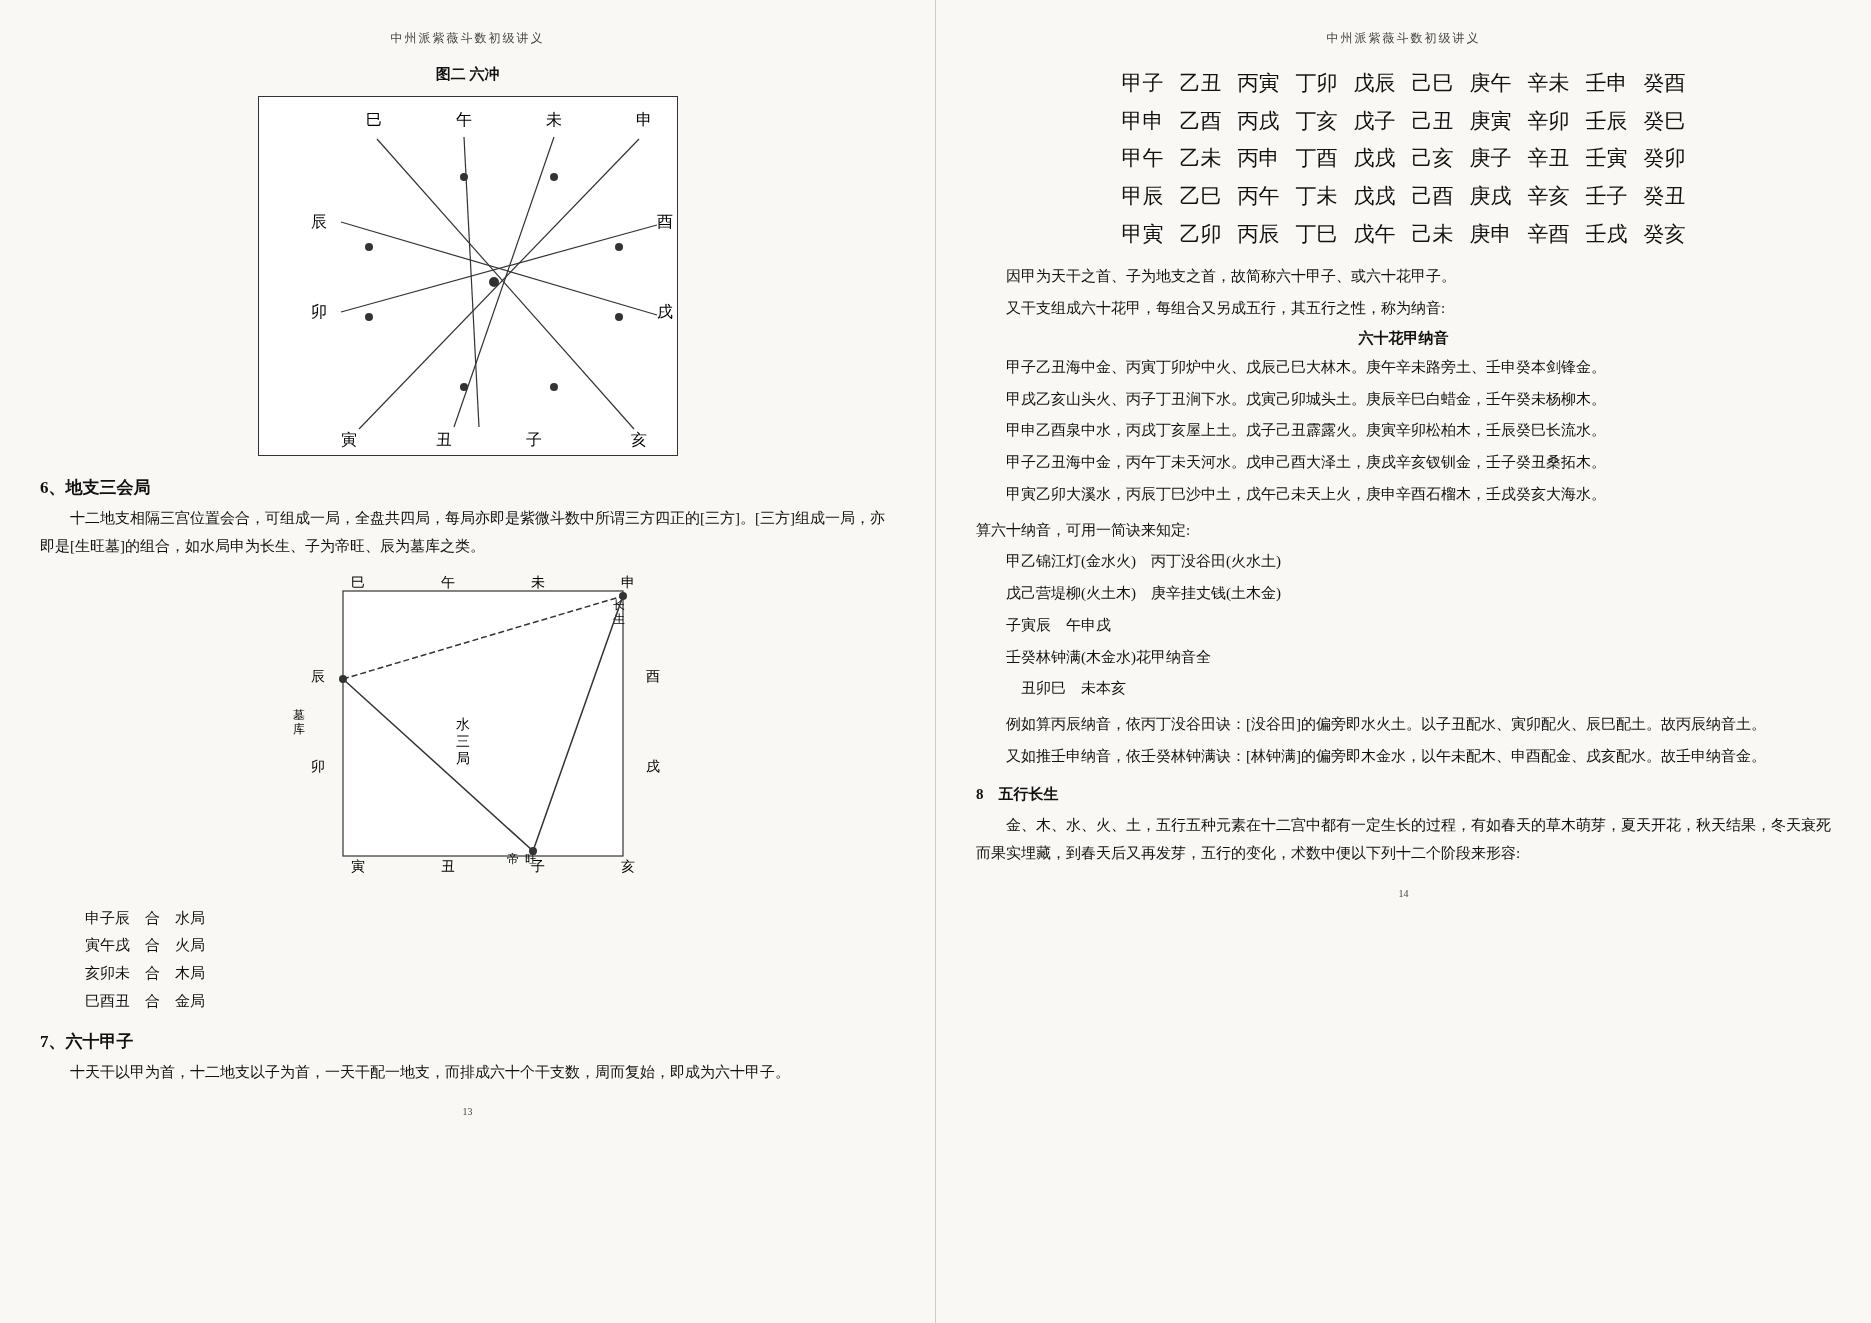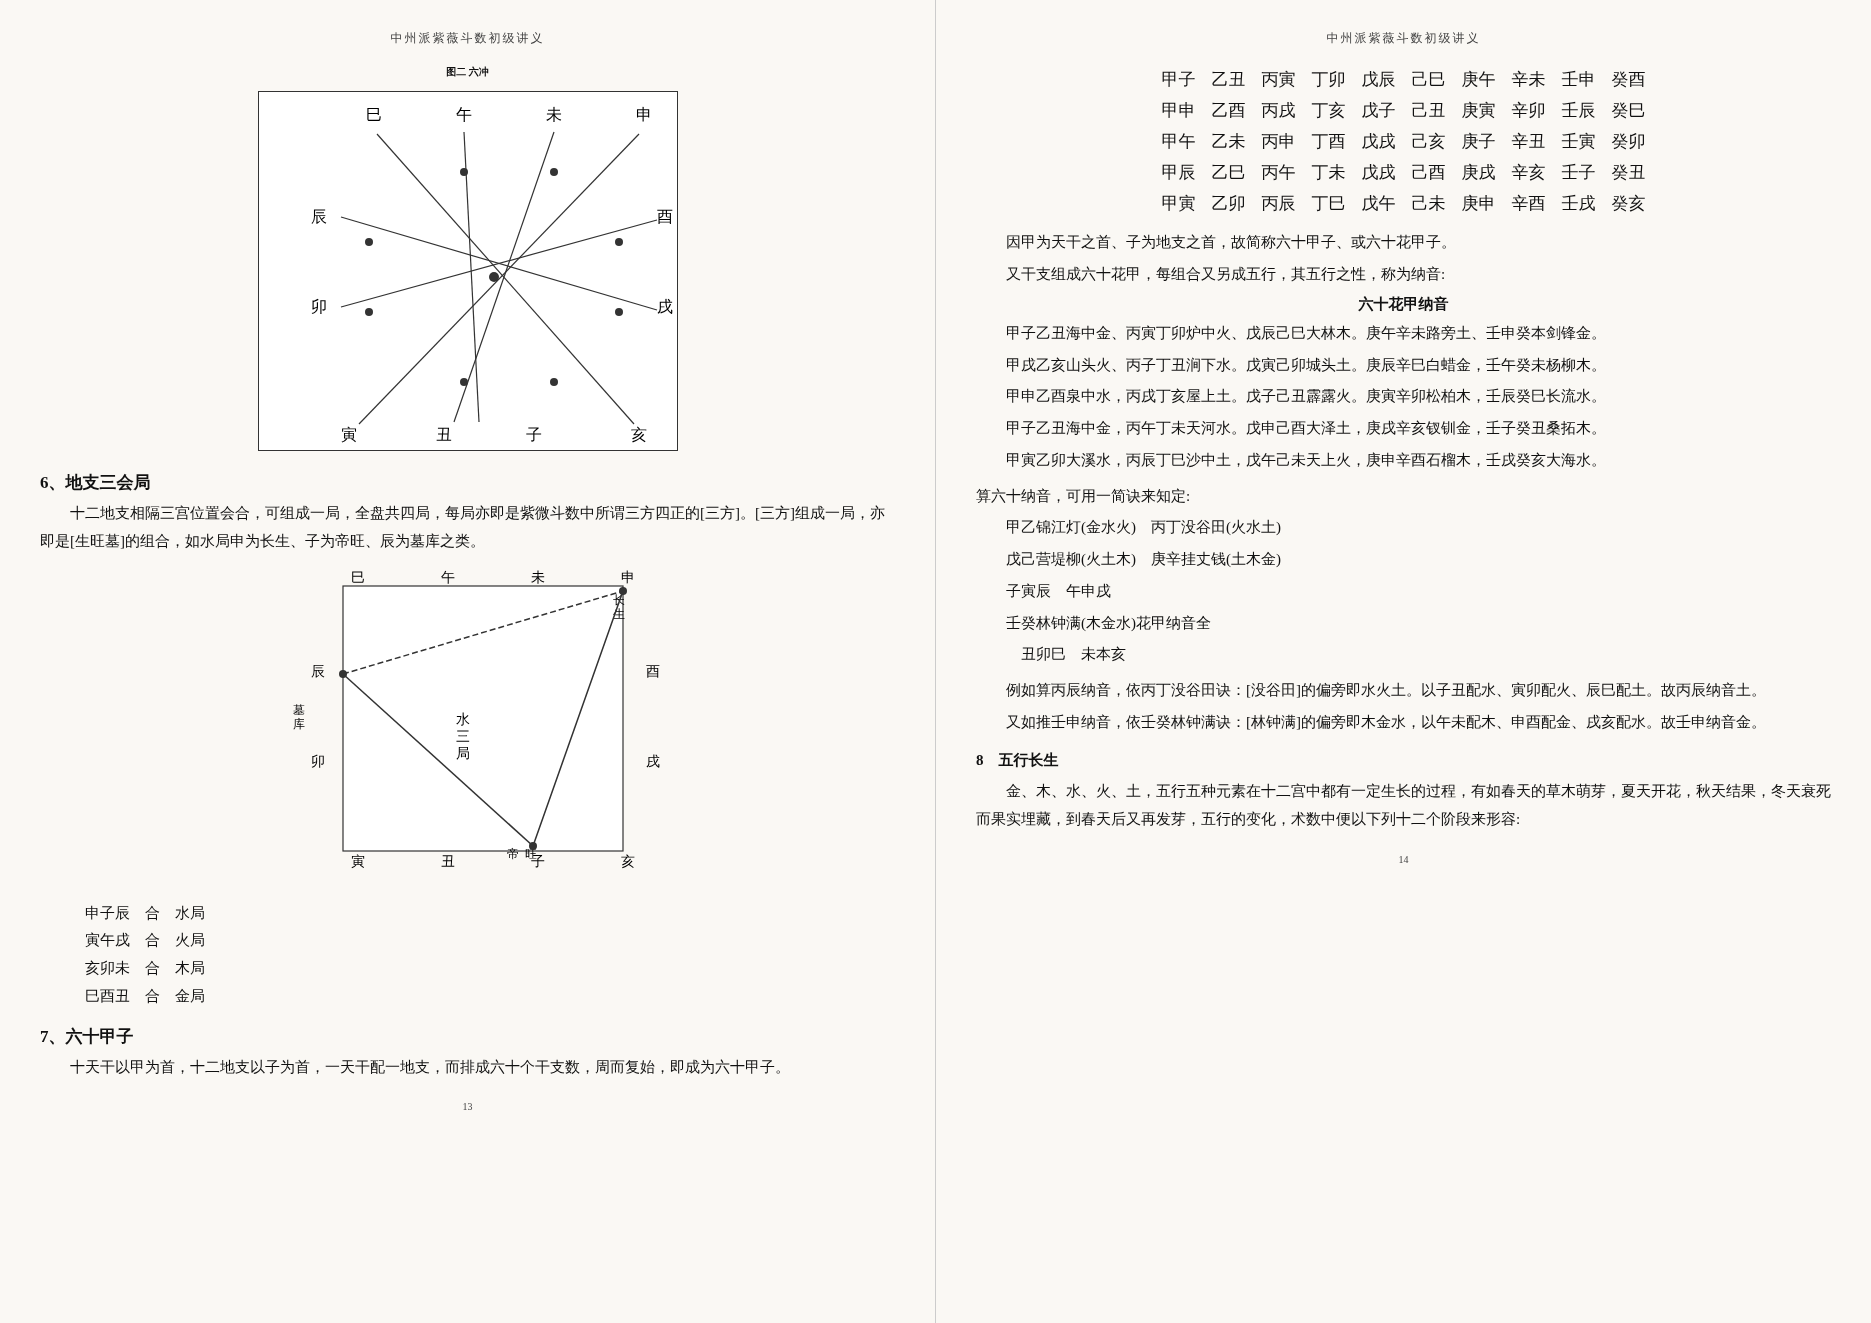--- a/index.html
+++ b/index.html
@@ -32,21 +32,21 @@
       margin-bottom: 18px;
       letter-spacing: 2px;
     }
     .page-number {
       text-align: center;
       font-size: 10px;
       color: #444;
       margin-top: 20px;
     }
     .diagram-label {
-      font-size: 10px;
+      font-size: 15px;
       font-weight: bold;
       text-align: center;
       margin-bottom: 12px;
     }
     .diagram-container {
       display: flex;
       justify-content: center;
       margin: 10px 0 20px 0;
     }
     svg.diagram {
@@ -68,21 +68,21 @@
       line-height: 1.85;
     }
     
     .char-table {
       margin: 0 auto 10px auto;
       border-collapse: collapse;
     }
     .char-table td {
       padding: 1px 8px;
       text-align: center;
-      font-size: 17px;
+      font-size: 21px;
       line-height: 1.7;
       white-space: nowrap;
     }
     .right-para {
       line-height: 1.85;
       margin-bottom: 4px;
       text-indent: 2em;
     }
     .right-para-noindent {
       line-height: 1.85;

